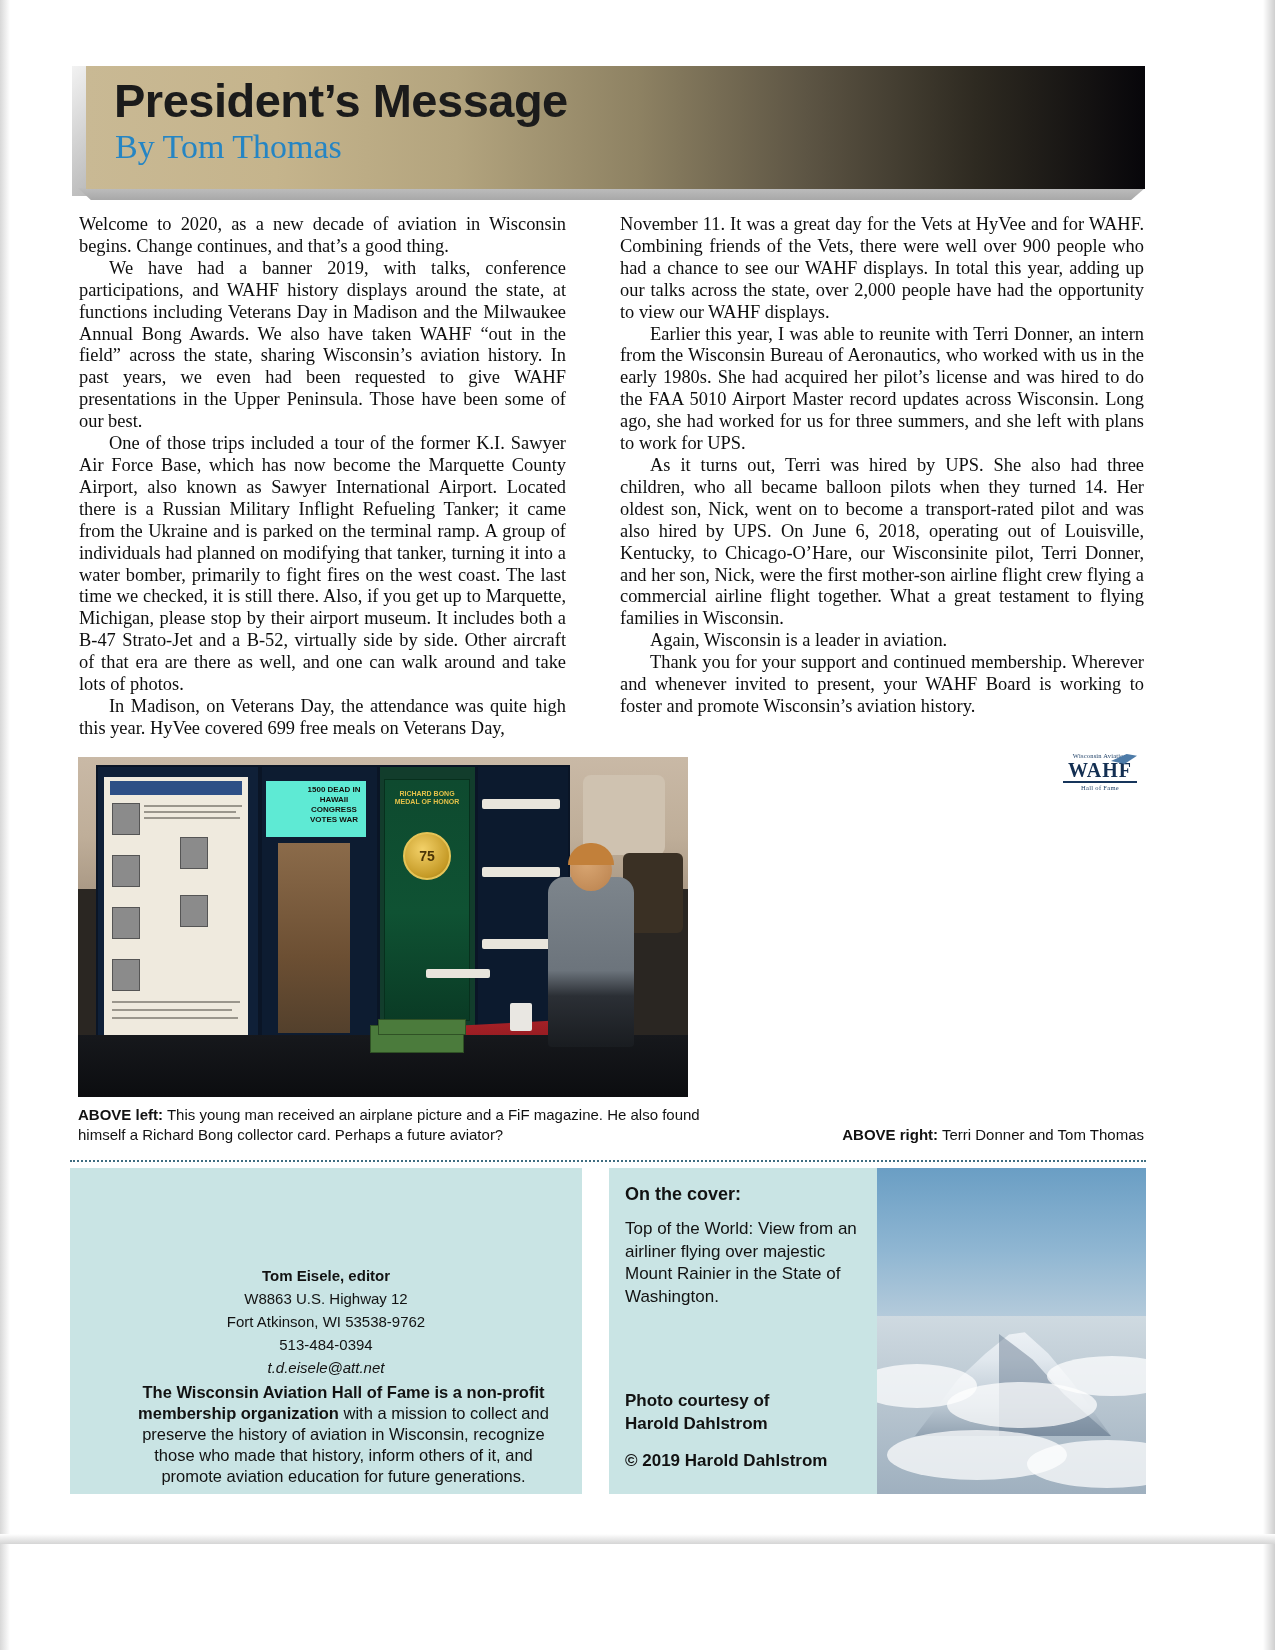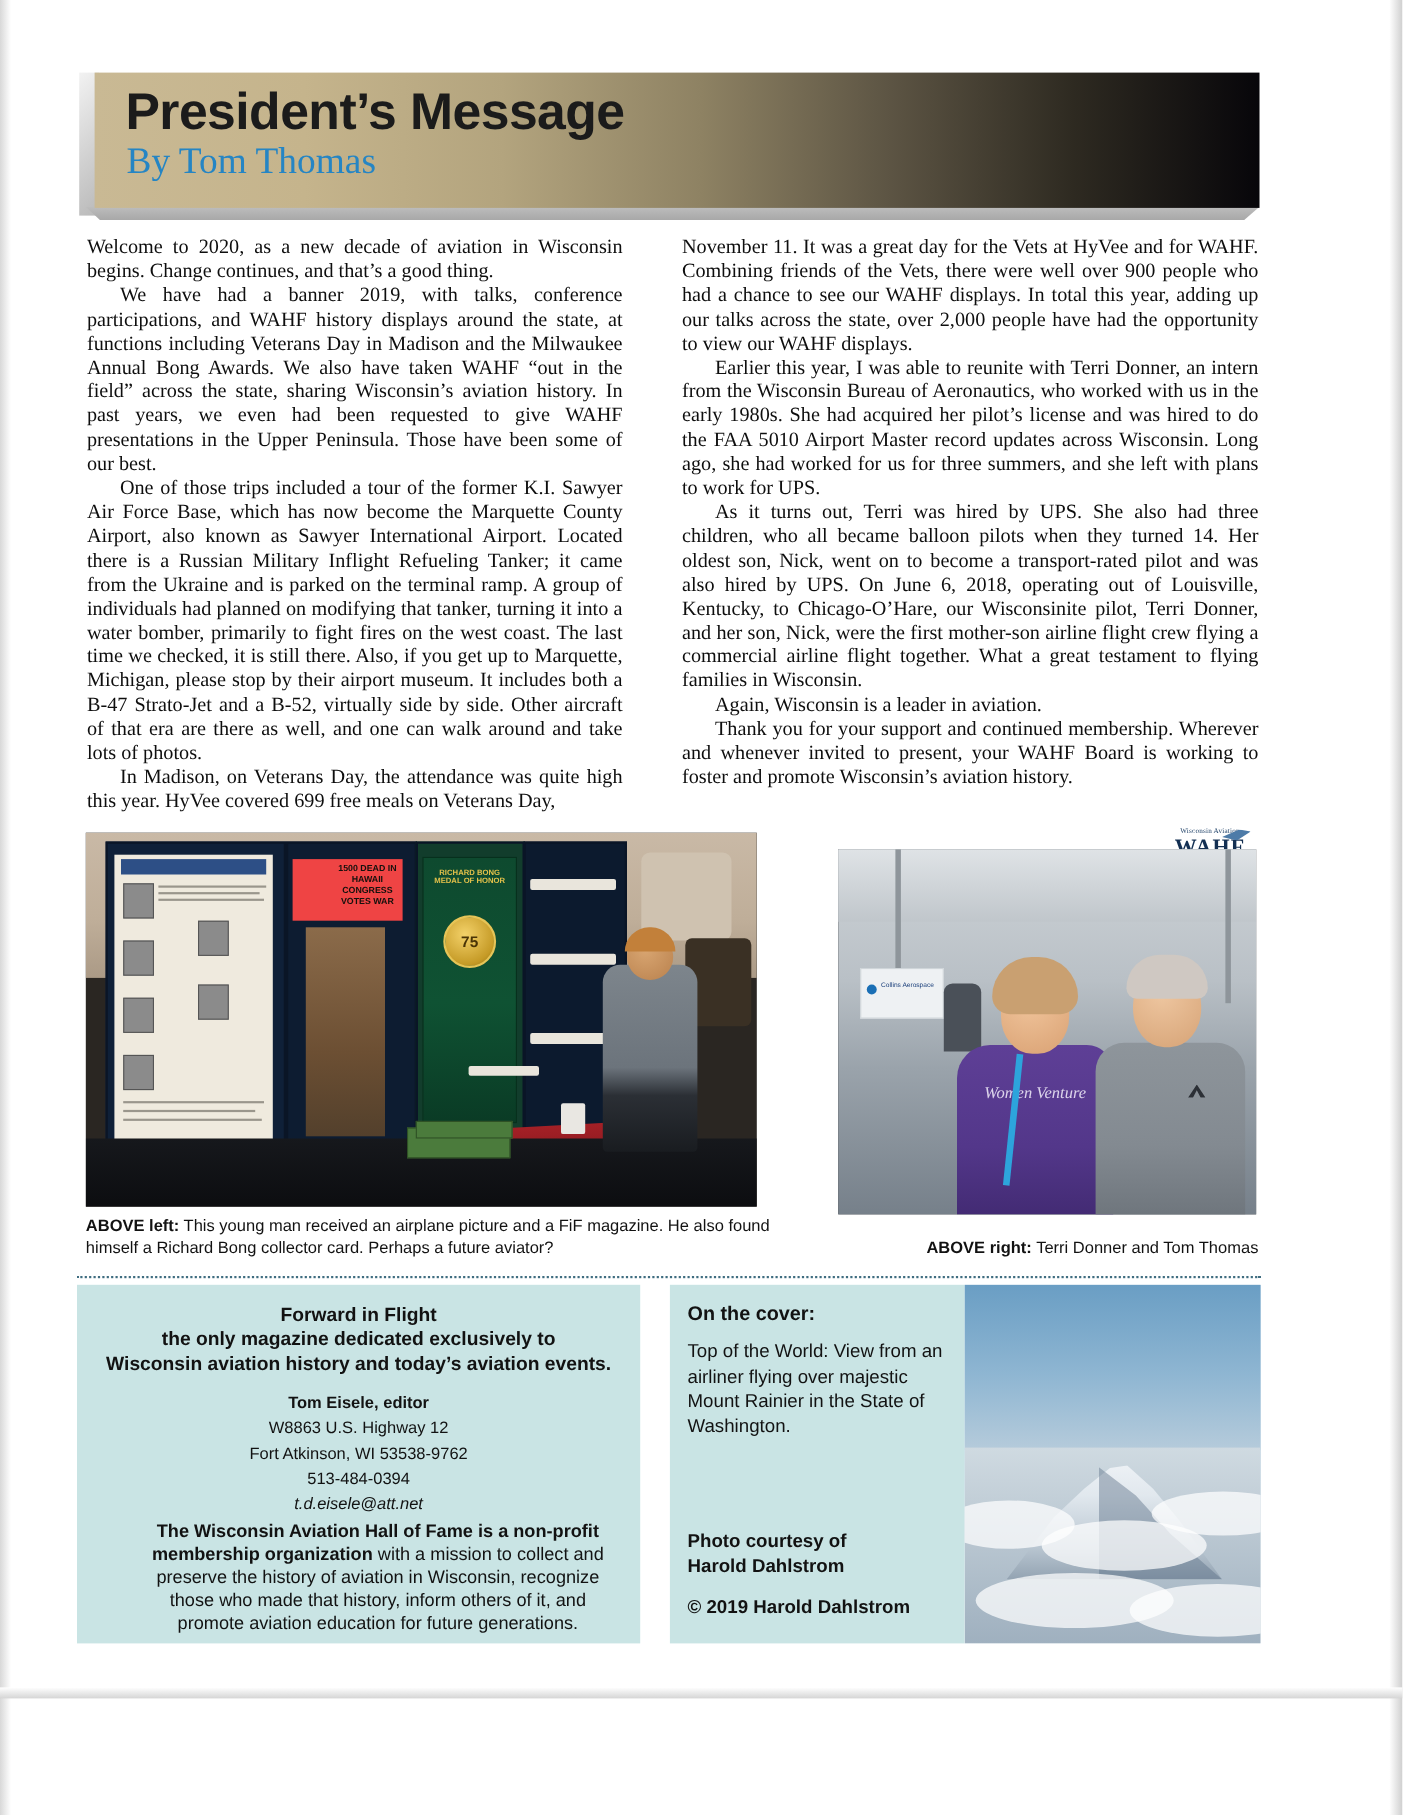--- a/index.html
+++ b/index.html
@@ -180,21 +180,21 @@
   .pl-medal {
     position: absolute; left: 50%; top: 52px; transform: translateX(-50%);
     width: 44px; height: 44px; border-radius: 50%;
     background: radial-gradient(circle at 40% 35%, #f3d169, #c59a26 70%, #8a6a13);
     border: 2px solid #e6c457;
     color: #4a3406; font-family: "Liberation Sans", sans-serif;
     font-size: 14px; font-weight: bold; text-align: center; line-height: 44px;
   }
   .pl-nwsclip {
     position: absolute; left: 188px; top: 24px; width: 100px; height: 56px;
-    background: #ef4444;
+    background: #5eead4;
     color: #14110d; font-family: "Liberation Sans", sans-serif;
     font-size: 8px; font-weight: bold; text-align: center; line-height: 10px;
     padding-top: 4px; box-sizing: border-box; padding-left: 36px;
   }
   .pl-totem {
     position: absolute; left: 200px; top: 86px; width: 72px; height: 190px;
     background: linear-gradient(to bottom, #8b6b4a, #6c4f33 60%, #53402c);
   }
   .pl-plane {
     position: absolute; background: #e9e5dc; border-radius: 2px;
@@ -562,61 +562,32 @@
     <div class="pl-table"></div>
     <div class="pl-mags" style="left:292px; top:268px; width:92px; height:26px;"></div>
     <div class="pl-mags" style="left:300px; top:262px; width:86px; height:14px;"></div>
     <div class="pl-cup"></div>
 
     <div class="pl-boy-body"></div>
     <div class="pl-boy-head"></div>
     <div class="pl-boy-hair"></div>
   </div>
 
-  <div class="photo photo-right">
-    <div class="pr-bg"></div>
-    <div class="pr-tent"></div>
-    <div class="pr-tentpole" style="left:52px;"></div>
-    <div class="pr-tentpole" style="left:352px;"></div>
-
-    <div class="pr-sign">
-      <div class="pr-sign-dot"></div>
-      <div class="pr-sign-text" style="left:18px;">Collins Aerospace</div>
-    </div>
-
-    <div class="pr-kid"></div>
-
-    <div class="pr-woman-body"></div>
-    <div class="pr-woman-shirt-text">Women Venture</div>
-    <div class="pr-lanyard"></div>
-    <div class="pr-woman-head"></div>
-    <div class="pr-woman-hair"></div>
-
-    <div class="pr-man-body"></div>
-    <div class="pr-man-logo"></div>
-    <div class="pr-man-head"></div>
-    <div class="pr-man-hair"></div>
-  </div>
 
   <div class="caption caption-left">
     <b>ABOVE left:</b><span> This young man received an airplane picture and a FiF magazine. He also found himself a Richard Bong collector card. Perhaps a future aviator?</span>
   </div>
 
   <div class="caption caption-right">
     <b>ABOVE right:</b><span> Terri Donner and Tom Thomas</span>
   </div>
 
   <div class="divider"></div>
 
   <div class="panel panel-left">
-    <div class="panel-text pl-center fif-title">
-      <div>Forward in Flight</div>
-      <div>the only magazine dedicated exclusively to</div>
-      <div>Wisconsin aviation history and today’s aviation events.</div>
-    </div>
 
     <div class="panel-text pl-center editor-block">
       <div class="editor-name">Tom Eisele, editor</div>
       <div>W8863 U.S. Highway 12</div>
       <div>Fort Atkinson, WI  53538-9762</div>
       <div>513-484-0394</div>
       <div class="editor-email">t.d.eisele@att.net</div>
     </div>
 
     <div class="panel-text mission">

